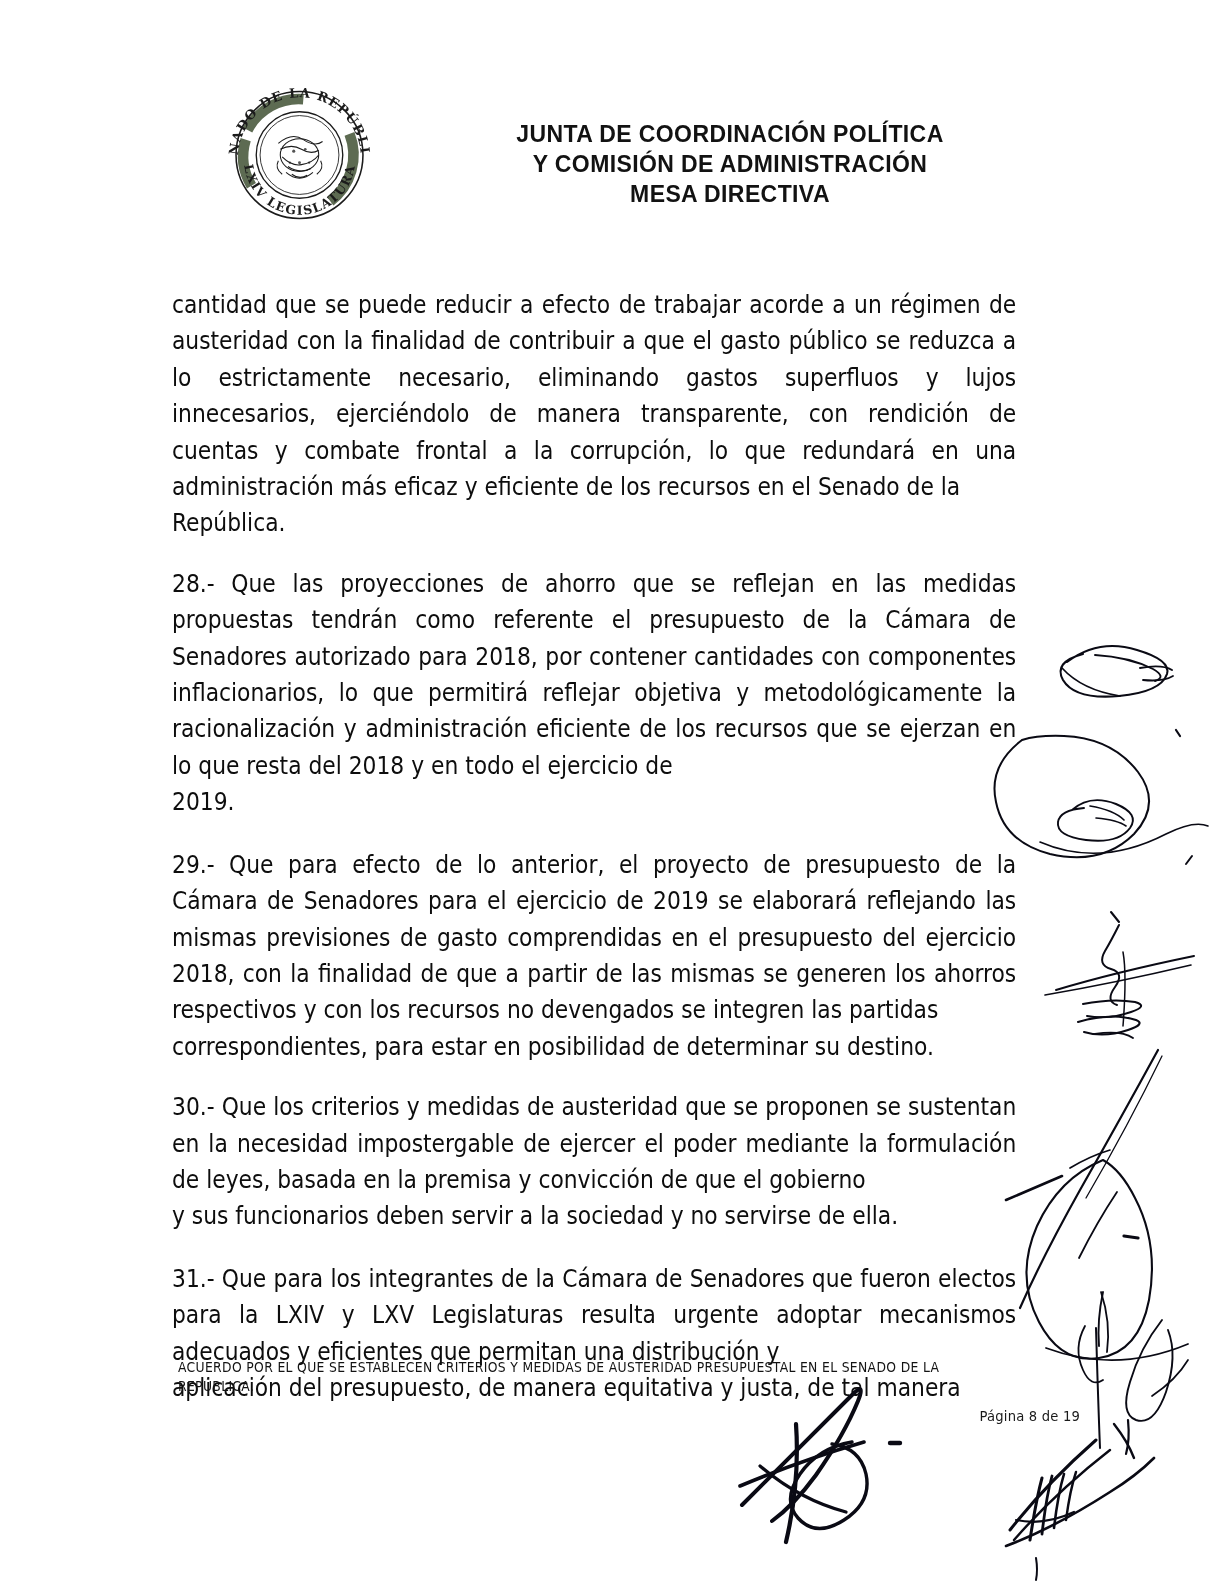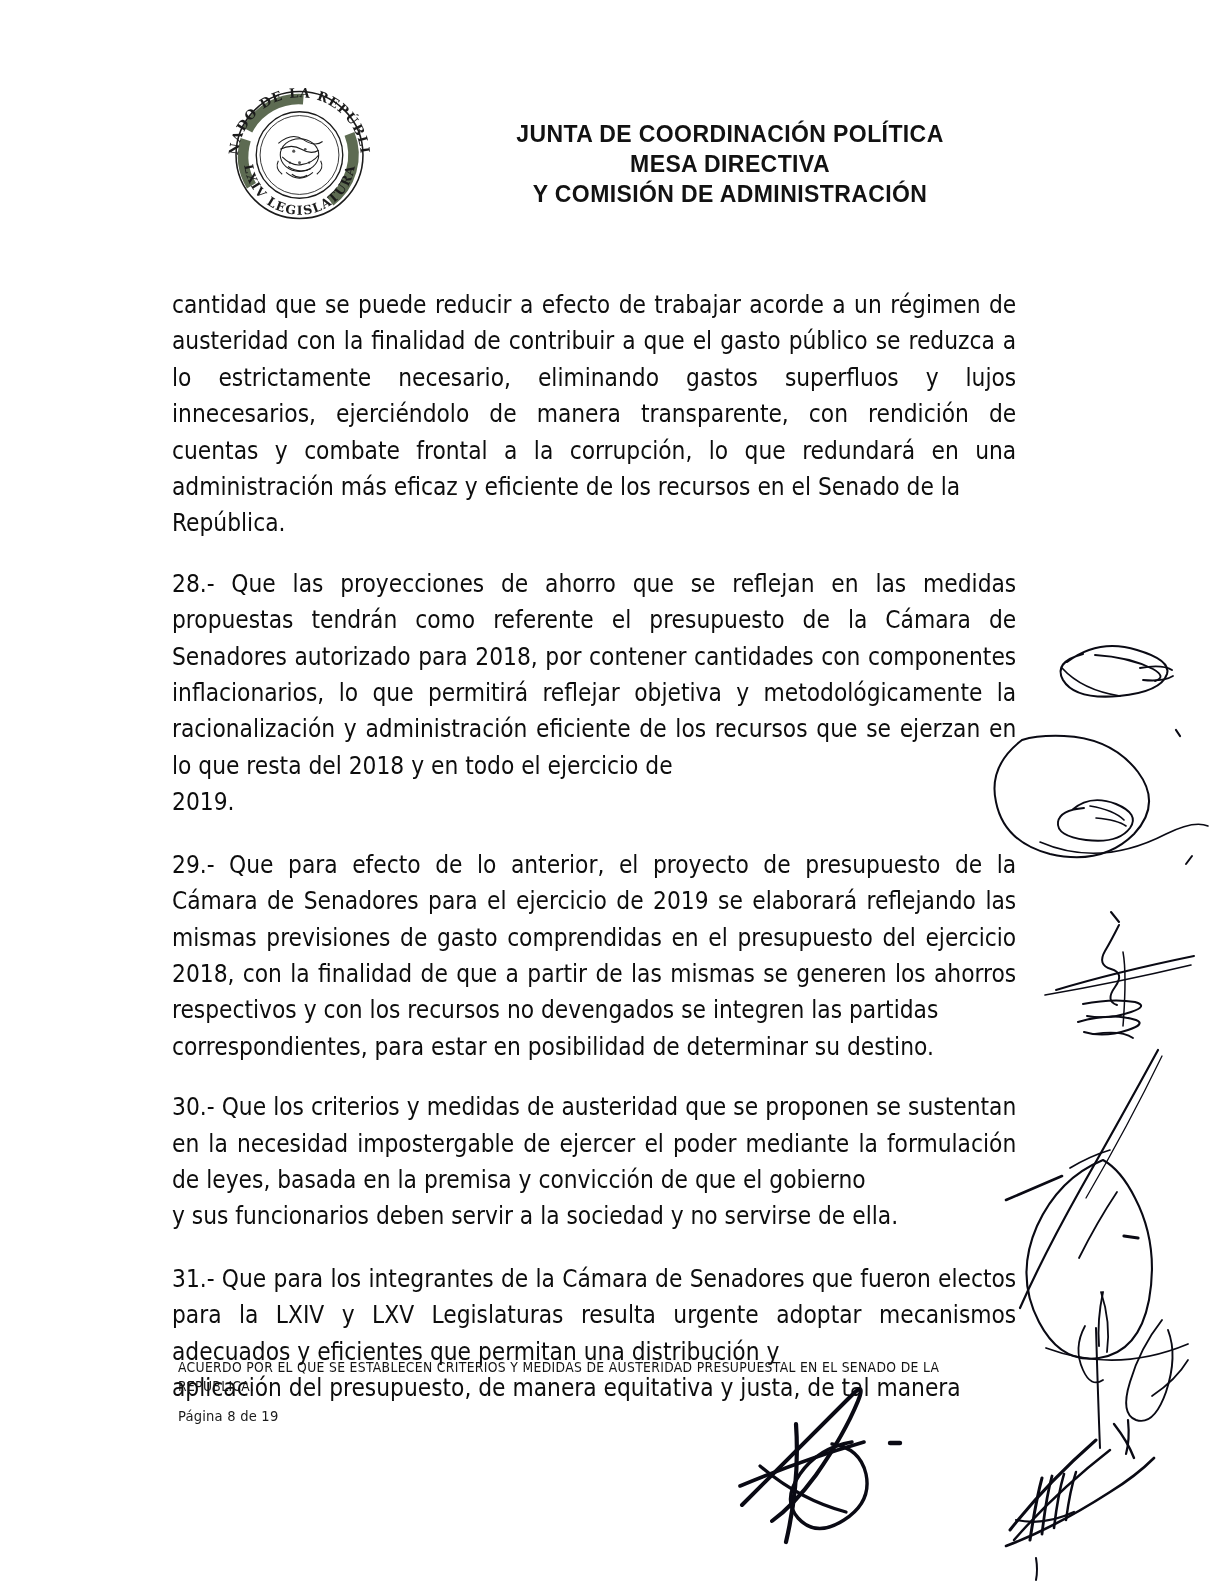--- a/index.html
+++ b/index.html
@@ -91,21 +91,21 @@
     text-align: justify;
     transform: scaleX(0.97);
     transform-origin: left top;
   }
   .footer-note .l2 { display: block; text-align: left; }
   .page-number {
     position: absolute;
     left: 0;
     top: 49px;
     width: 902px;
-    text-align: left;
+    text-align: right;
     font-family: "DejaVu Sans Condensed", "Liberation Sans Narrow", "Liberation Sans", sans-serif;
     font-size: 14.6px;
     color: #1a1a1a;
     letter-spacing: 0.2px;
   }
 
   
   .ink {
     position: absolute;
     left: 0; top: 0;
@@ -159,22 +159,22 @@
           <circle cx="86" cy="72" r="1.4"></circle>
           <circle cx="80" cy="86" r="1.5"></circle>
           <circle cx="70" cy="86" r="1.2"></circle>
           <circle cx="90" cy="86" r="1.2"></circle>
         </g>
       </svg>
     </div>
 
     <div class="header-titles">
       <div class="line">JUNTA DE COORDINACIÓN POLÍTICA</div>
+      <div class="line">Y COMISIÓN DE ADMINISTRACIÓN</div>
       <div class="line">MESA DIRECTIVA</div>
-      <div class="line">Y COMISIÓN DE ADMINISTRACIÓN</div>
     </div>
   </div>
 
   <div class="body-col">
 
     <p class="para"><span>cantidad que se puede reducir a efecto de trabajar acorde a un régimen de austeridad con la finalidad de contribuir a que el gasto público se reduzca a lo estrictamente necesario, eliminando gastos superfluos y lujos innecesarios, ejerciéndolo de manera  transparente, con rendición de cuentas y combate frontal a la corrupción, lo que redundará en una administración más eficaz y eficiente de los recursos en el Senado de la</span><span class="last">República.</span></p>
 
     <p class="para gap-28"><span>28.- Que las proyecciones de ahorro que se reflejan en las medidas propuestas tendrán como referente el presupuesto de la Cámara de Senadores autorizado para 2018, por contener cantidades con componentes inflacionarios, lo que permitirá reflejar objetiva y metodológicamente la racionalización y administración eficiente de los recursos que se ejerzan en lo que resta del 2018 y en todo el ejercicio de</span><span class="last">2019.</span></p>
 
     <p class="para gap-29"><span>29.- Que para efecto de lo anterior, el proyecto de presupuesto de la Cámara de Senadores para el ejercicio de 2019 se elaborará reflejando las mismas previsiones de gasto comprendidas en el presupuesto del ejercicio 2018, con la finalidad de que a partir de las mismas se generen los ahorros respectivos y con los recursos no devengados se integren las partidas</span><span class="last">correspondientes, para estar en posibilidad de determinar su destino.</span></p>

